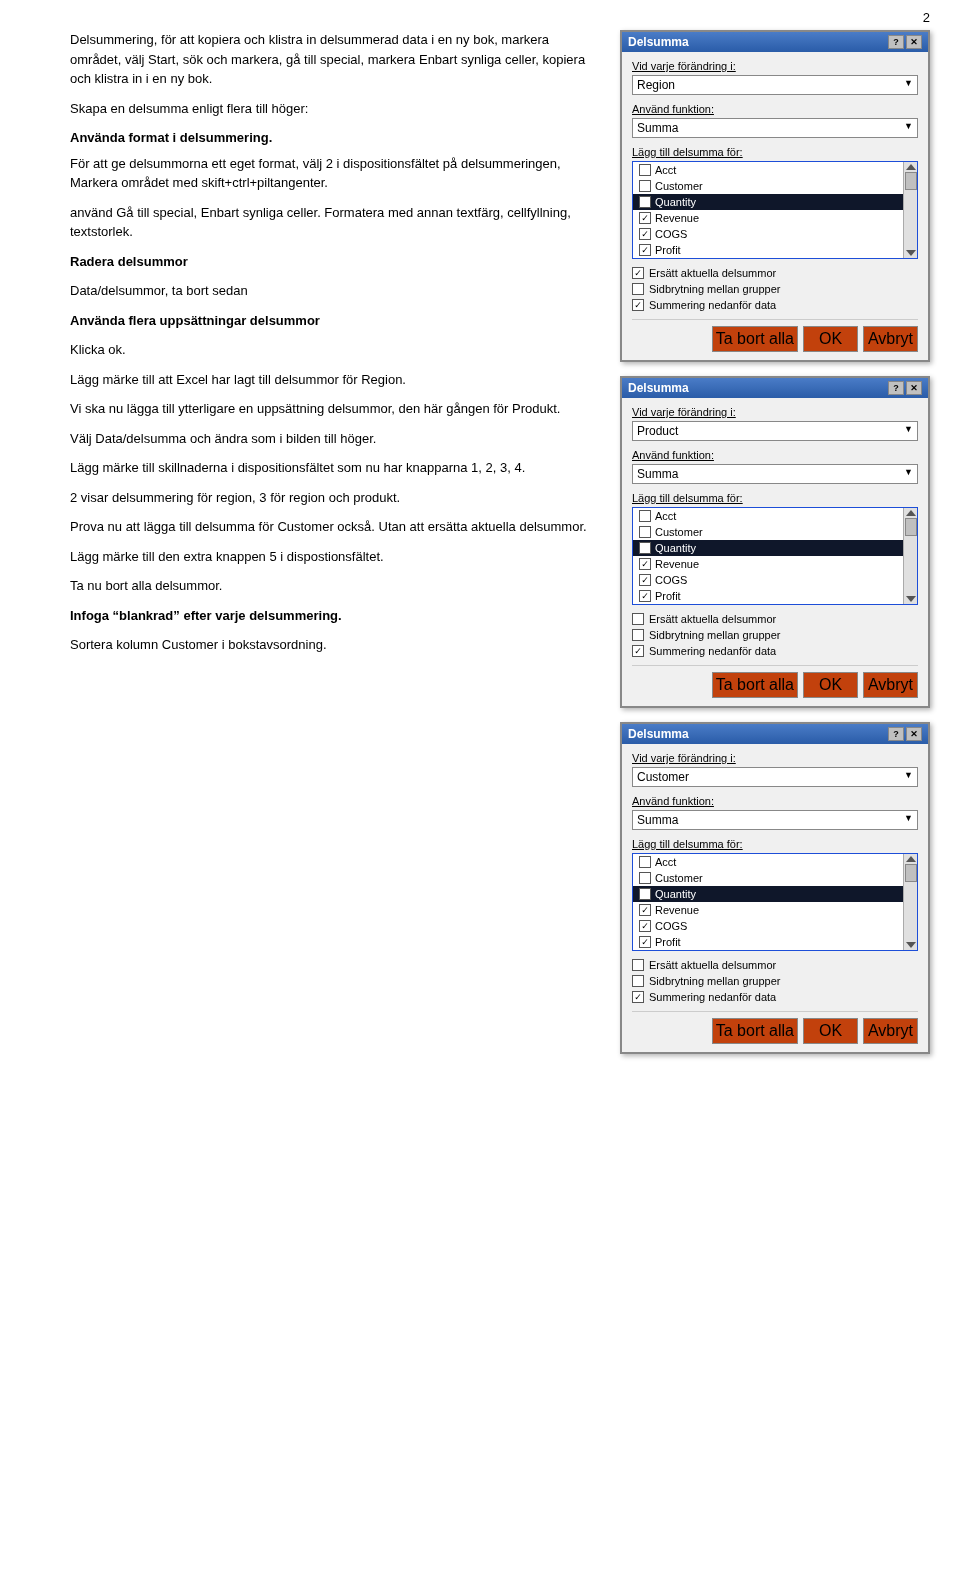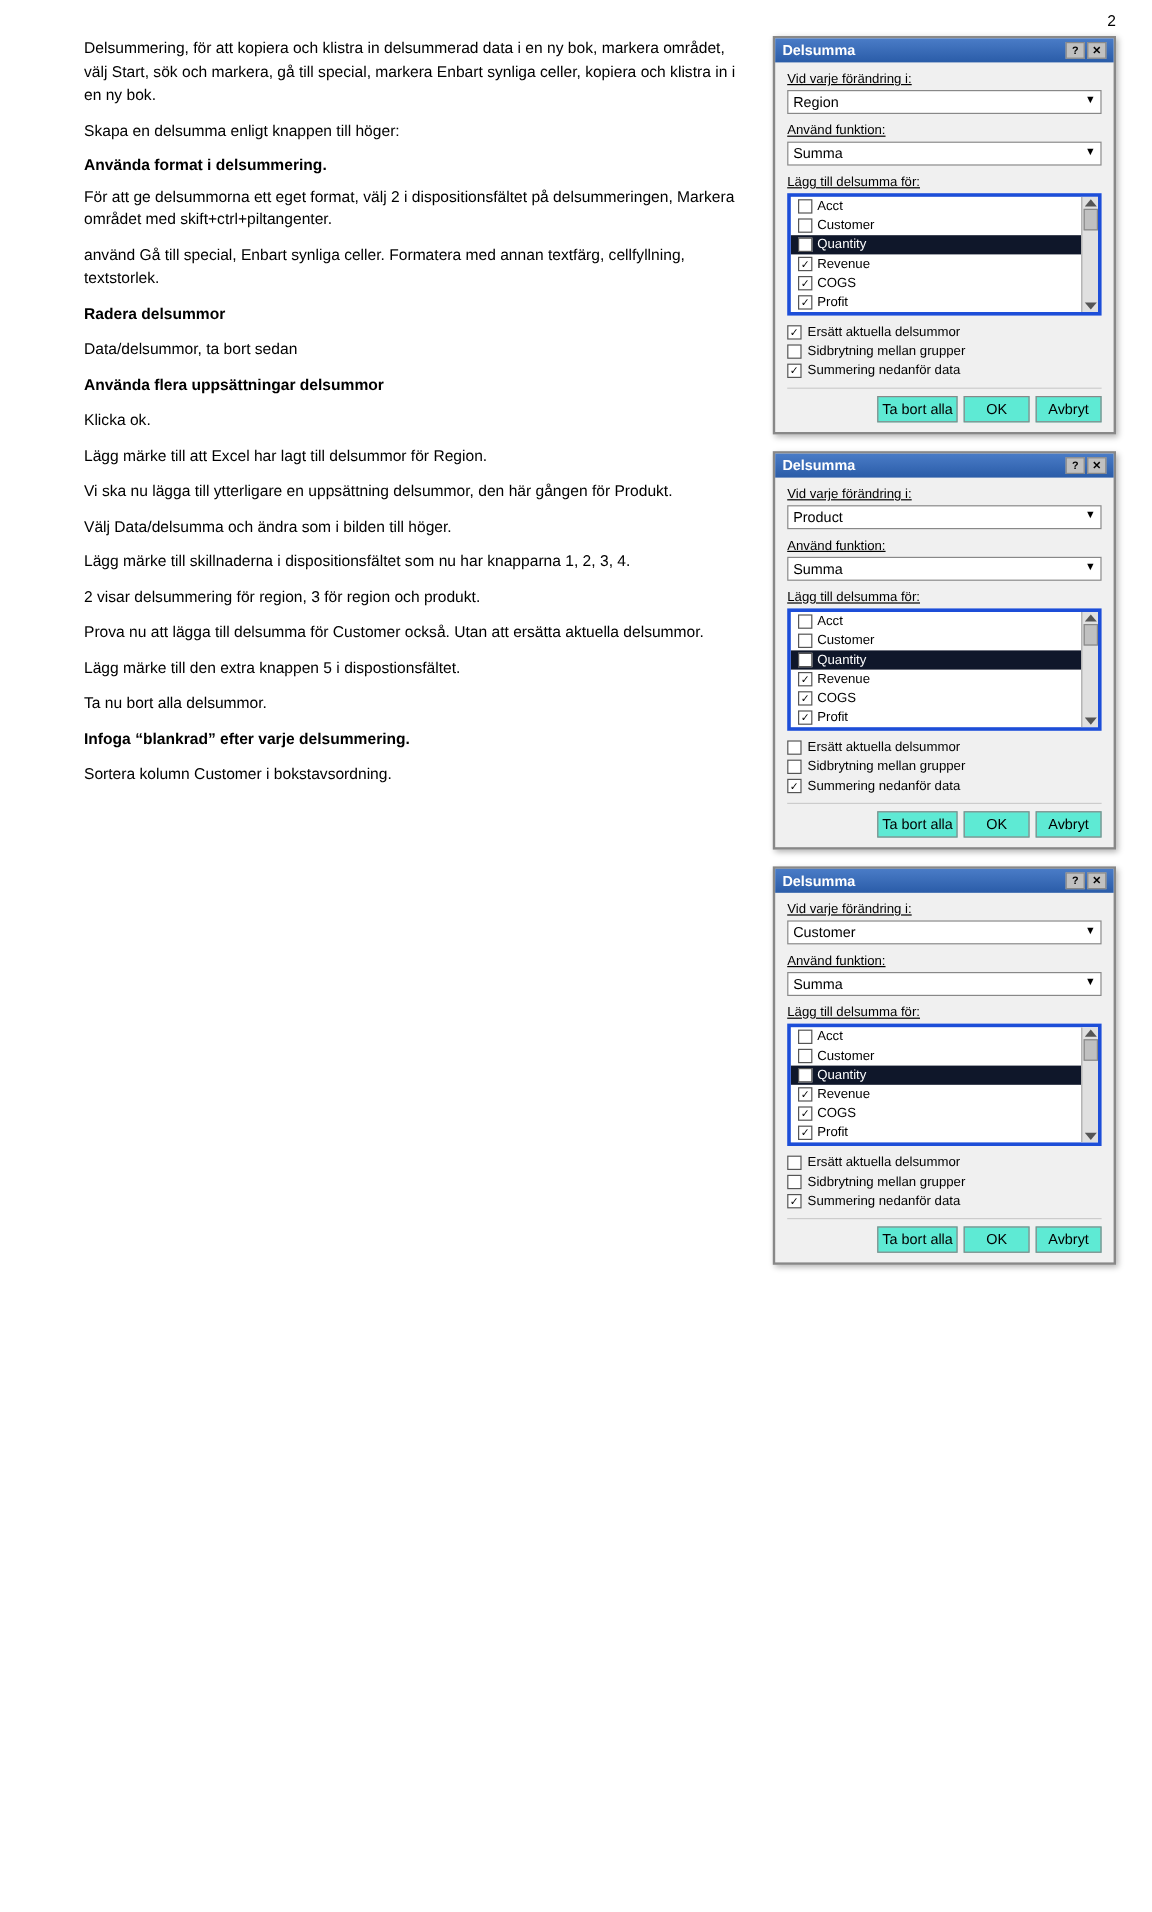--- a/index.html
+++ b/index.html
@@ -23,21 +23,21 @@
       right: 30px;
       font-size: 13px;
     }
     .left-column {
       flex: 1;
       padding-top: 10px;
       line-height: 1.5;
       margin-left: 40px;
     }
     .right-column {
-      width: 286px;
+      width: 310px;
       display: flex;
       flex-direction: column;
       gap: 0px;
       padding-top: 10px;
     }
     .left-column p {
       margin-bottom: 10px;
     }
     .left-column .bold {
       font-weight: bold;
@@ -97,21 +97,21 @@
       display: flex;
       align-items: flex-start;
       justify-content: space-between;
       font-size: 12px;
     }
     .dialog-dropdown-arrow {
       font-size: 9px;
     }
     .dialog-listbox {
       background: white;
-      border: 3px solid #1d4ed8;
+      border: 1px solid #1d4ed8;
       margin-bottom: 8px;
       min-height: 90px;
       overflow: hidden;
     }
     .dialog-listbox-item {
       padding: 2px 6px;
       font-size: 11px;
       display: flex;
       align-items: center;
       gap: 4px;
@@ -144,24 +144,24 @@
     }
     .dialog-buttons {
       display: flex;
       justify-content: flex-end;
       gap: 5px;
       margin-top: 8px;
       padding-top: 6px;
       border-top: 1px solid #ccc;
     }
     .dialog-btn {
-      background: #5eead4;
+      background: #c2410c;
       border: 1px solid #888;
       padding: 3px 3px;
-      font-size: 12px;
+      font-size: 16px;
       cursor: pointer;
       min-width: 55px;
       text-align: center;
     }
     .scrollbar-area {
       position: relative;
     }
     .listbox-with-scroll {
       display: flex;
     }
@@ -174,21 +174,21 @@
   </style>
 </head>
 <body>
 
 <div class="page">
 
   <div class="page-number">2</div>
 
   <div class="left-column">
     <p>Delsummering, för att kopiera och klistra in delsummerad data i en ny bok, markera området, välj Start, sök och markera, gå till special, markera Enbart synliga celler, kopiera och klistra in i en ny bok.</p>
-    <p>Skapa en delsumma enligt knappen till höger:</p>
+    <p>Skapa en delsumma enligt flera till höger:</p>
     <span class="bold">Använda format i delsummering.</span>
     <p>För att ge delsummorna ett eget format, välj 2 i dispositionsfältet på delsummeringen, Markera området med skift+ctrl+piltangenter.</p>
     <p>använd Gå till special, Enbart synliga celler. Formatera med annan textfärg, cellfyllning, textstorlek.</p>
     <p>
         <span class="bold">Radera delsummor</span>
       </p>
     <p>Data/delsummor, ta bort sedan</p>
     <p>
         <span class="bold">Använda flera uppsättningar delsummor</span>
       </p>

